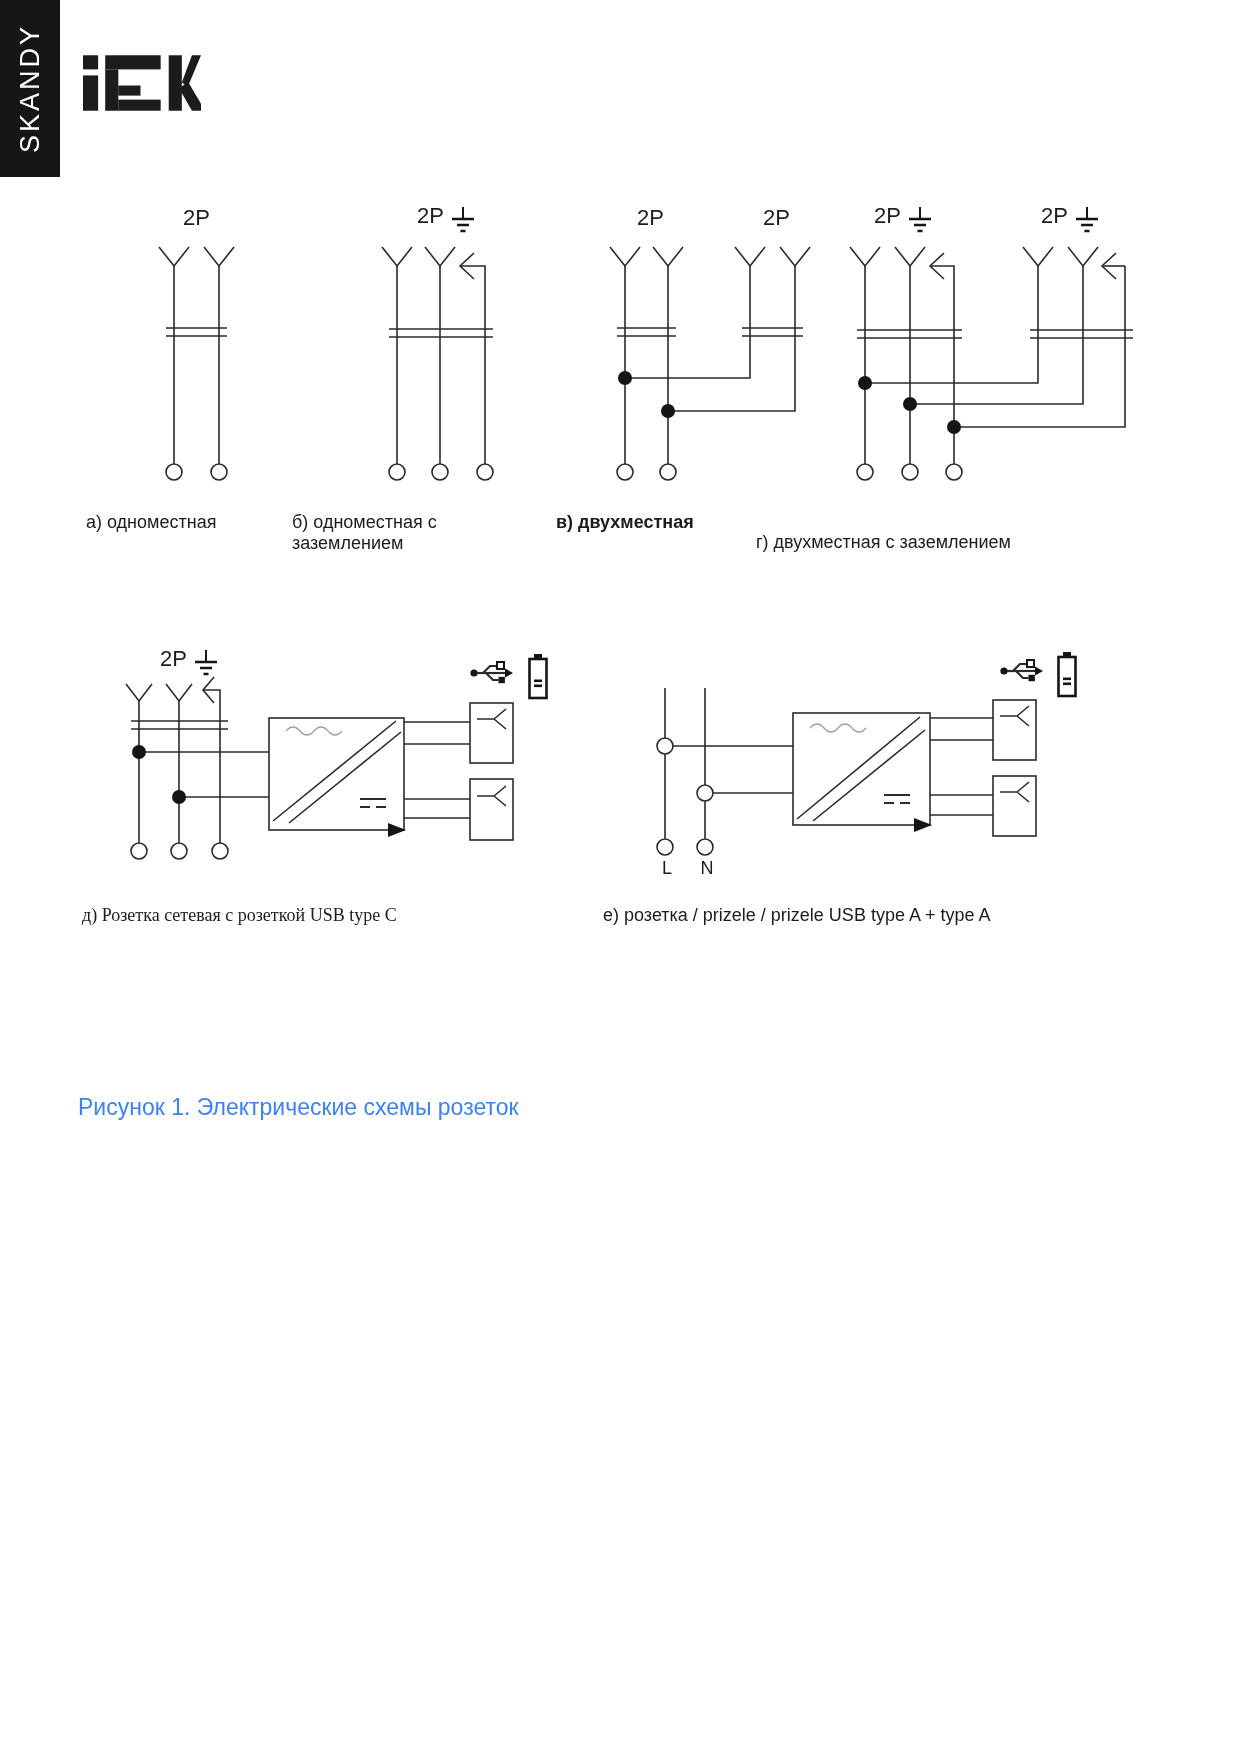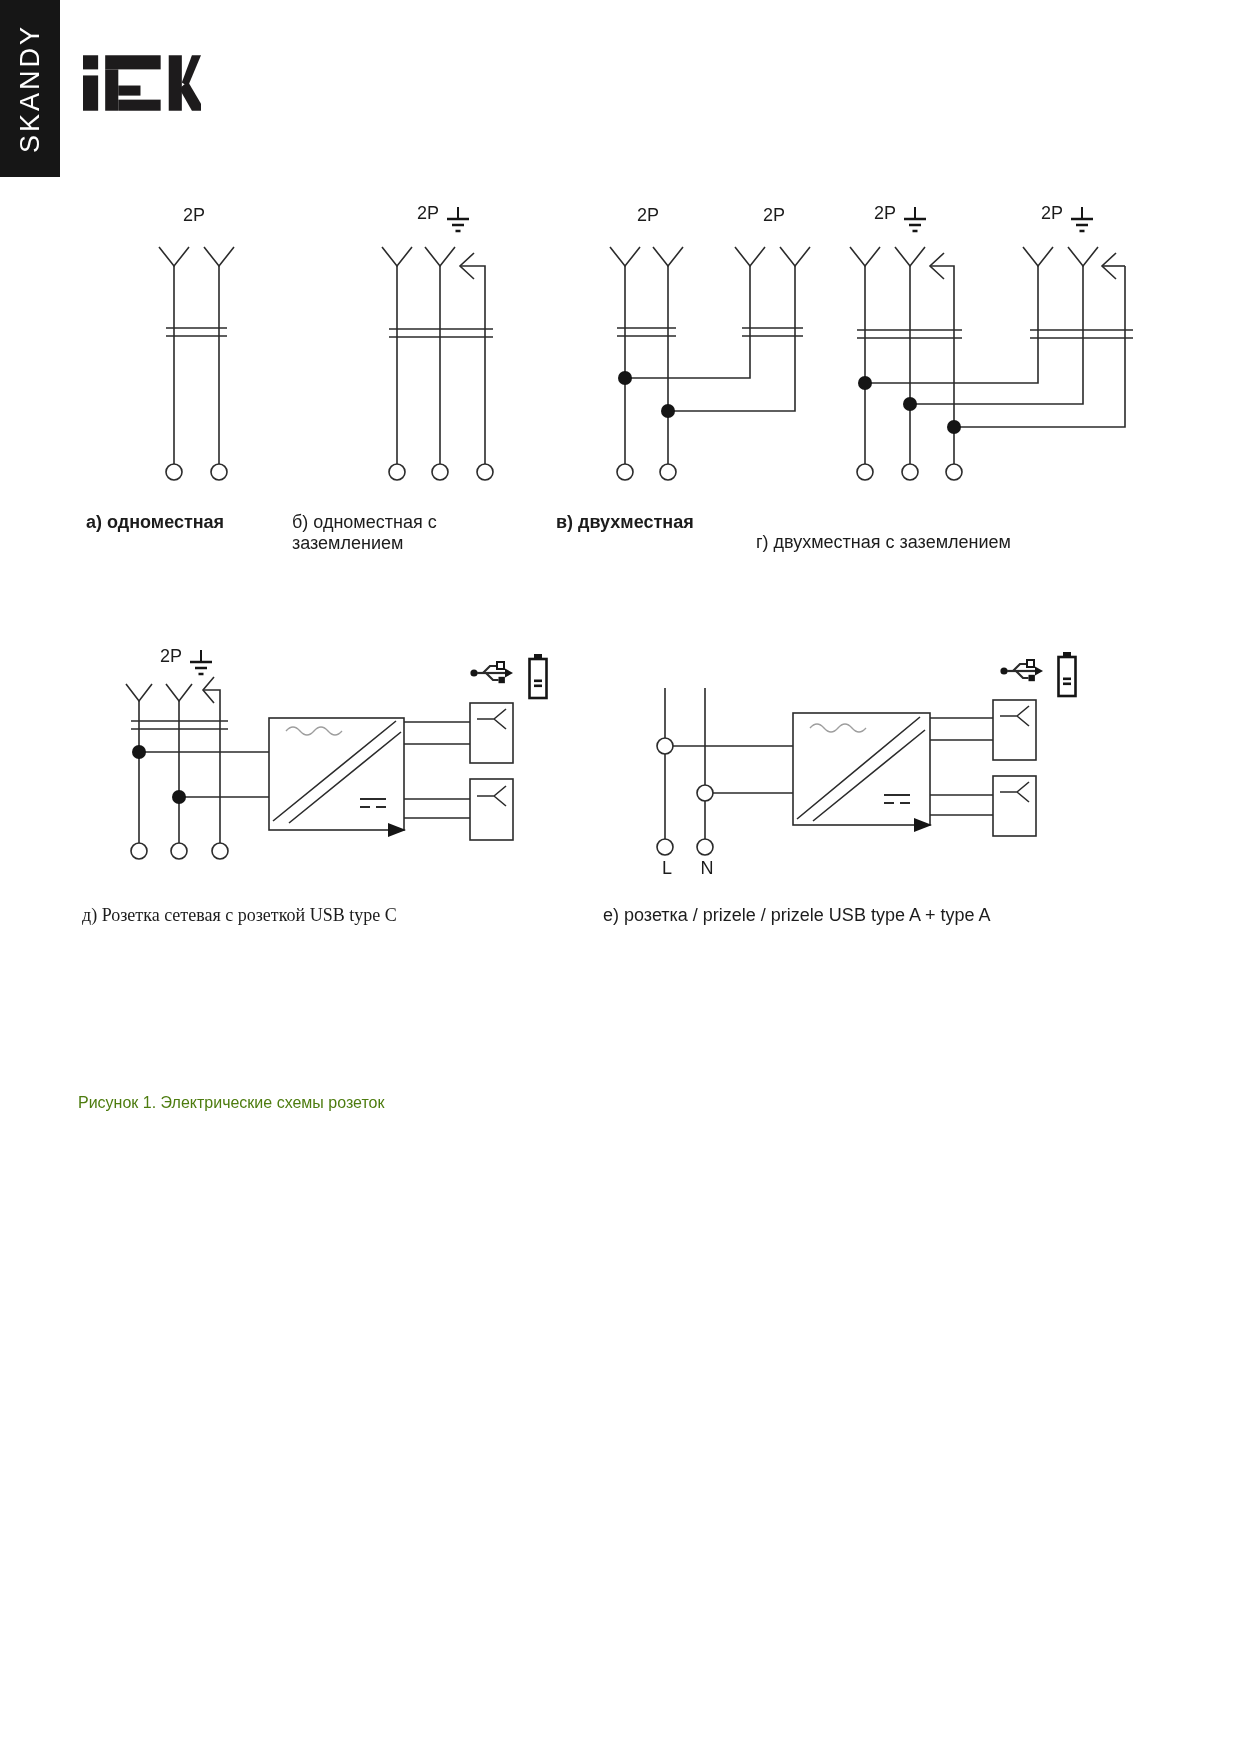--- a/index.html
+++ b/index.html
@@ -14,23 +14,23 @@
   .banner-text{
     position:absolute;left:0;top:177px;width:177px;height:60px;
     transform:rotate(-90deg);transform-origin:0 0;
     color:#ffffff;font-size:27px;letter-spacing:3px;
     line-height:60px;text-align:center;font-weight:400;
   }
   .logo{position:absolute;left:83px;top:55px;}
   .art{position:absolute;left:0;top:0;}
   .txt{position:absolute;white-space:nowrap;font-size:18px;color:#1c1c1c;}
   .wrap{white-space:normal;line-height:1.15;}
-  .p2{position:absolute;display:flex;align-items:flex-start;gap:7px;font-size:18px;color:#1c1c1c;}
+  .p2{position:absolute;display:flex;align-items:flex-start;gap:7px;font-size:22px;color:#1c1c1c;}
   .p2 svg{margin-top:3px;}
-  .cap-fig{position:absolute;font-size:16px;color:#4d7c0f;white-space:nowrap;}
+  .cap-fig{position:absolute;font-size:23px;color:#3b82f6;white-space:nowrap;}
   .cc{transform:translateX(-50%);}
   .ln{stroke:#2b2b2b;stroke-width:1.6;fill:none;}
   .thick{stroke:#2b2b2b;stroke-width:2.2;fill:none;}
   .term{fill:#ffffff;stroke:#2b2b2b;stroke-width:1.6;}
   .dot{fill:#151515;stroke:none;}
   .grayln{stroke:#9e9e9e;stroke-width:1.4;fill:none;}
   .blk{fill:#151515;stroke:none;}
 </style>
 </head>
 <body>
@@ -231,21 +231,21 @@
   </div>
 
   <div class="p2" style="left:160px;top:646px;">
     <span>2P</span>
     <svg width="24" height="27" viewBox="0 0 24 27">
       <path d="M12,1 V13" stroke="#151515" stroke-width="2" fill="none"></path>
       <path d="M1,13 H23 M6,19 H18 M9.5,25 H14.5" stroke="#151515" stroke-width="2.6" fill="none"></path>
     </svg>
   </div>
 
-  <div class="txt" style="left:86px;top:512px;font-weight:bold;">а) одноместная</div>
+  <div class="txt" style="left:86px;top:512px;">а) одноместная</div>
   <div class="txt wrap" style="left:292px;top:512px;width:172px;">б) одноместная с заземлением</div>
   <div class="txt" style="left:556px;top:512px;font-weight:bold;">в) двухместная</div>
   <div class="txt" style="left:756px;top:532px;text-align:center;">г) двухместная с заземлением</div>
   <div class="txt" style="left:82px;top:905px;font-family:Liberation Serif, serif;">д) Розетка сетевая с розеткой USB type C</div>
   <div class="txt" style="left:603px;top:905px;">е) розетка / prizele / prizele USB type A + type A</div>
 
   <div class="txt cc" style="left:667px;top:858px;">L</div>
   <div class="txt cc" style="left:707px;top:858px;">N</div>
 
   <div class="cap-fig" style="left:78px;top:1094px;">Рисунок 1. Электрические схемы розеток</div>

